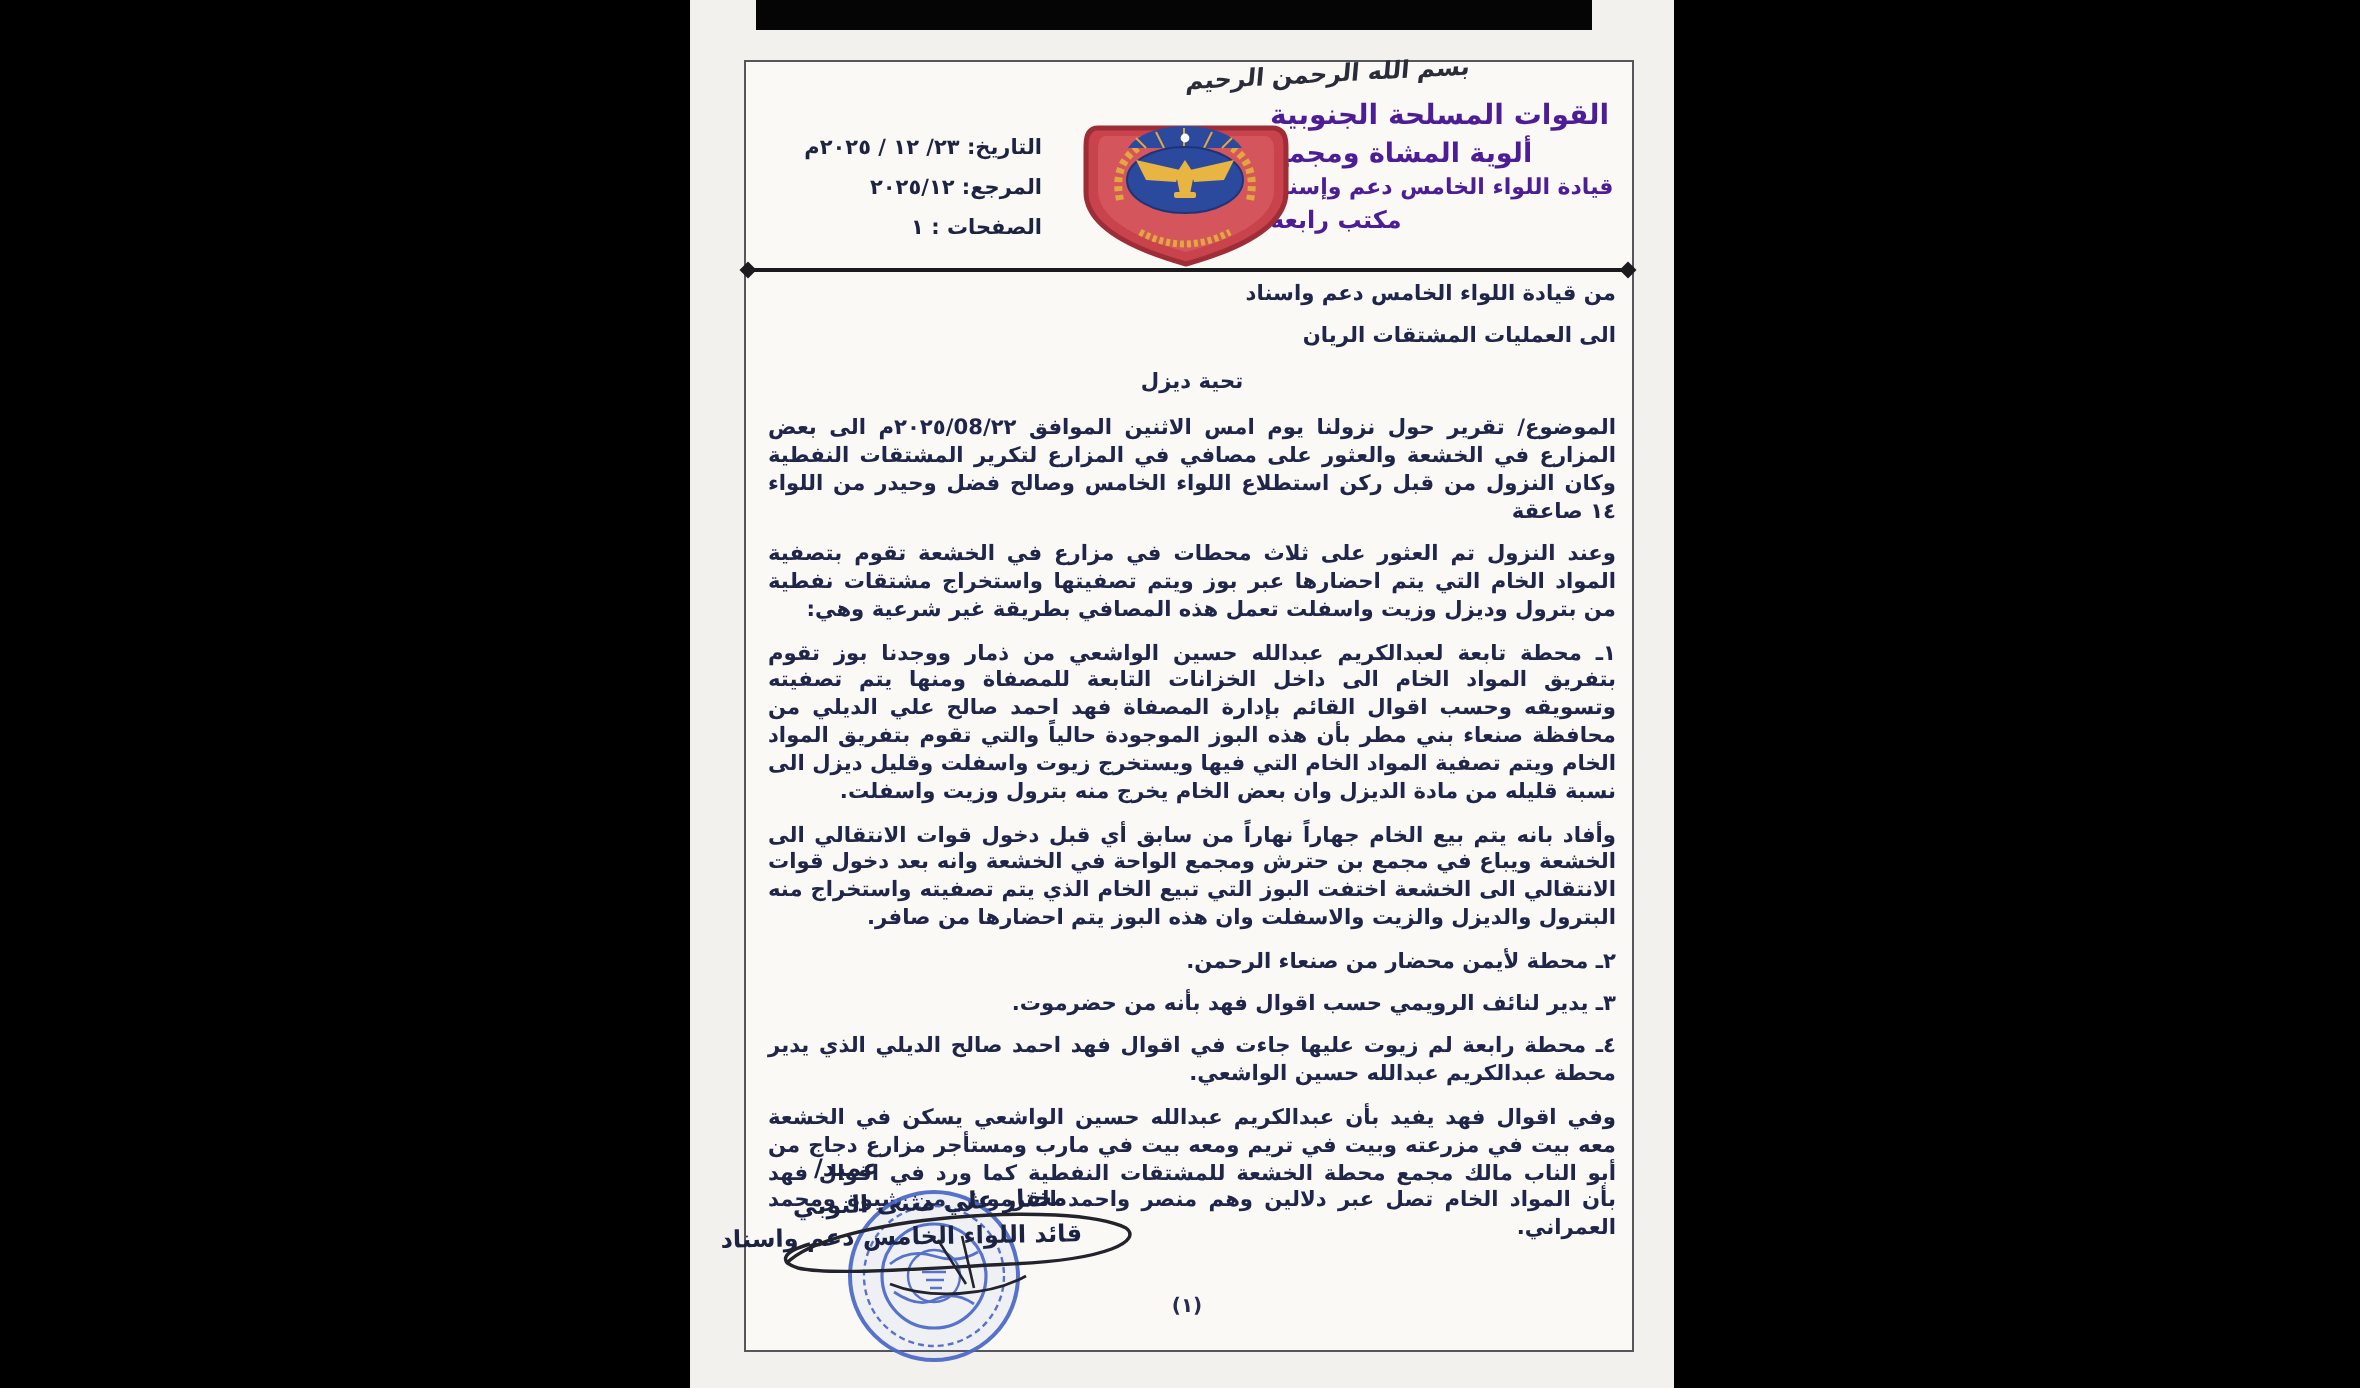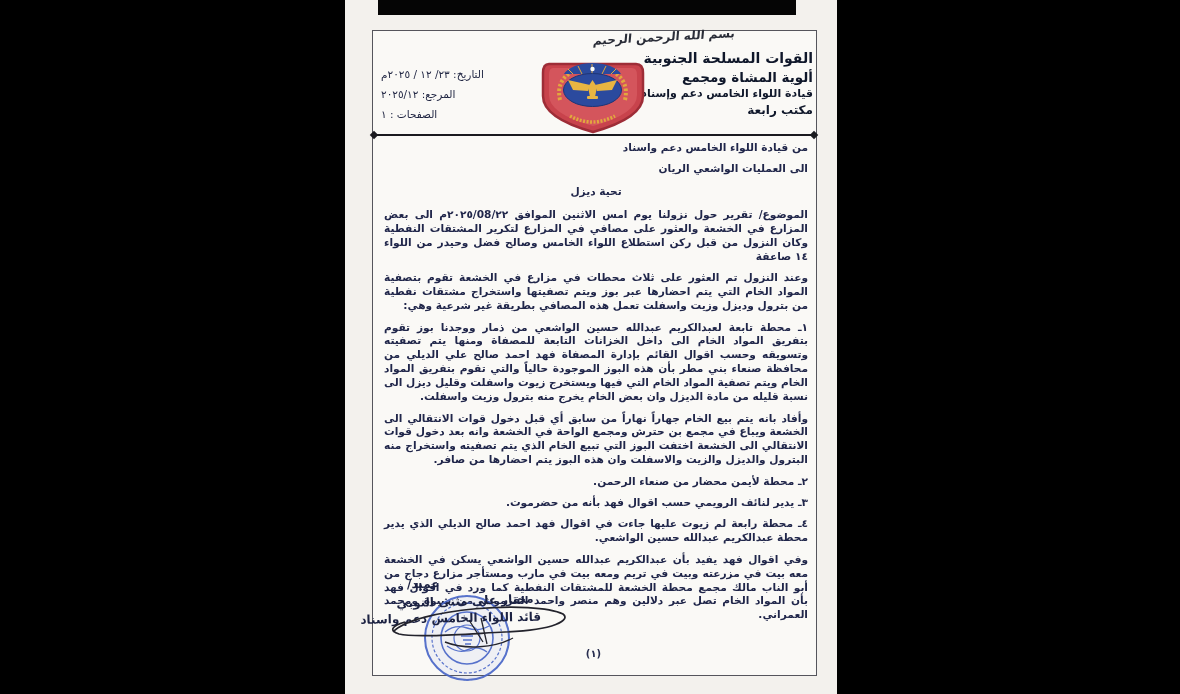--- a/index.html
+++ b/index.html
@@ -26,30 +26,30 @@
        background:radial-gradient(ellipse,rgba(240,190,196,.4),rgba(240,190,196,0) 70%);}
   .wm4{left:255px;top:120px;width:120px;height:90px;
        background:radial-gradient(ellipse,rgba(233,160,170,.45),rgba(233,160,170,0) 70%);}
 
   .bismillah{
     position:absolute;left:248px;top:31px;width:100px;text-align:center;
     font-size:12px;font-weight:700;color:#2a2d38;transform:rotate(-3deg) skewX(-8deg);
     letter-spacing:-1px;white-space:nowrap;
   }
   .org-block{
-    position:absolute;right:24px;top:50px;width:178px;direction:rtl;text-align:right;
-    color:#0f172a;
+    position:absolute;right:24px;top:50px;width:178px;direction:rtl;text-align:left;
+    color:#4c1d95;
   }
   .org-line1{font-size:14px;font-weight:900;letter-spacing:0;}
   .org-line2{font-size:13.5px;font-weight:900;margin-top:3px;letter-spacing:2px;}
   .org-line3{font-size:11px;font-weight:900;margin-top:2px;}
   .org-line4{font-size:12px;font-weight:900;margin-top:3px;letter-spacing:4px;}
   .meta-block{
-    position:absolute;left:36px;top:64px;width:140px;direction:rtl;text-align:left;
-    color:#1d2340;font-size:10.5px;font-weight:400;line-height:20px;white-space:nowrap;
+    position:absolute;left:36px;top:64px;width:140px;direction:rtl;text-align:right;
+    color:#1d2340;font-size:10.5px;font-weight:700;line-height:20px;white-space:nowrap;
   }
   .emblem{position:absolute;left:195px;top:60px;width:105px;height:74px;}
 
   .header-sep{
     position:absolute;left:28px;top:134px;width:442px;height:0;
     border-top:2.2px solid #1a1a1f;
   }
   .header-sep::before,.header-sep::after{
     content:"";position:absolute;top:-4px;width:6px;height:6px;background:#1a1a1f;transform:rotate(45deg);
   }
@@ -128,21 +128,21 @@
   <div class="meta-block">
     <div>التاريخ: ٢٣/ ١٢ / ٢٠٢٥م</div>
     <div>المرجع: ٢٠٢٥/١٢</div>
     <div>الصفحات : ١</div>
   </div>
 
   <div class="header-sep"></div>
 
   <div class="body-text" id="body-text">
       <div class="para right">من قيادة اللواء الخامس دعم واسناد</div>
-      <div class="para right">الى العمليات الواشعي الريان</div>
+      <div class="para right">الى العمليات المشتقات الريان</div>
       <div class="para center">تحية ديزل</div>
       <div class="para justify">الموضوع/ تقرير حول نزولنا يوم امس الاثنين الموافق ٢٠٢٥/08/٢٢م الى بعض المزارع في الخشعة والعثور على مصافي في المزارع لتكرير المشتقات النفطية وكان النزول من قبل ركن استطلاع اللواء الخامس وصالح فضل وحيدر من اللواء ١٤ صاعقة</div>
       <div class="para justify">وعند النزول تم العثور على ثلاث محطات في مزارع في الخشعة تقوم بتصفية المواد الخام التي يتم احضارها عبر بوز ويتم تصفيتها واستخراج مشتقات نفطية من بترول وديزل وزيت واسفلت تعمل هذه المصافي بطريقة غير شرعية وهي:</div>
       <div class="para justify">١ـ محطة تابعة لعبدالكريم عبدالله حسين الواشعي من ذمار ووجدنا بوز تقوم بتفريق المواد الخام الى داخل الخزانات التابعة للمصفاة ومنها يتم تصفيته وتسويقه وحسب اقوال القائم بإدارة المصفاة فهد احمد صالح علي الديلي من محافظة صنعاء بني مطر بأن هذه البوز الموجودة حالياً والتي تقوم بتفريق المواد الخام ويتم تصفية المواد الخام التي فيها ويستخرج زيوت واسفلت وقليل ديزل الى نسبة قليله من مادة الديزل وان بعض الخام يخرج منه بترول وزيت واسفلت.</div>
       <div class="para justify">وأفاد بانه يتم بيع الخام جهاراً نهاراً من سابق أي قبل دخول قوات الانتقالي الى الخشعة ويباع في مجمع بن حترش ومجمع الواحة في الخشعة وانه بعد دخول قوات الانتقالي الى الخشعة اختفت البوز التي تبيع الخام الذي يتم تصفيته واستخراج منه البترول والديزل والزيت والاسفلت وان هذه البوز يتم احضارها من صافر.</div>
       <div class="para right">٢ـ محطة لأيمن محضار من صنعاء الرحمن.</div>
       <div class="para right">٣ـ يدير لنائف الرويمي  حسب اقوال فهد بأنه من حضرموت.</div>
       <div class="para justify">٤ـ محطة رابعة لم زيوت عليها جاءت في اقوال فهد احمد صالح الديلي الذي يدير محطة عبدالكريم عبدالله حسين الواشعي.</div>
       <div class="para justify">وفي اقوال فهد يفيد بأن عبدالكريم عبدالله حسين الواشعي يسكن في الخشعة معه بيت في مزرعته وبيت في تريم ومعه بيت في مارب ومستأجر مزارع دجاج من أبو الناب مالك مجمع محطة الخشعة للمشتقات النفطية كما ورد في اقوال فهد بأن المواد الخام تصل عبر دلالين وهم منصر واحمد القرموش من شبوة ومحمد العمراني.</div>
     </div>

